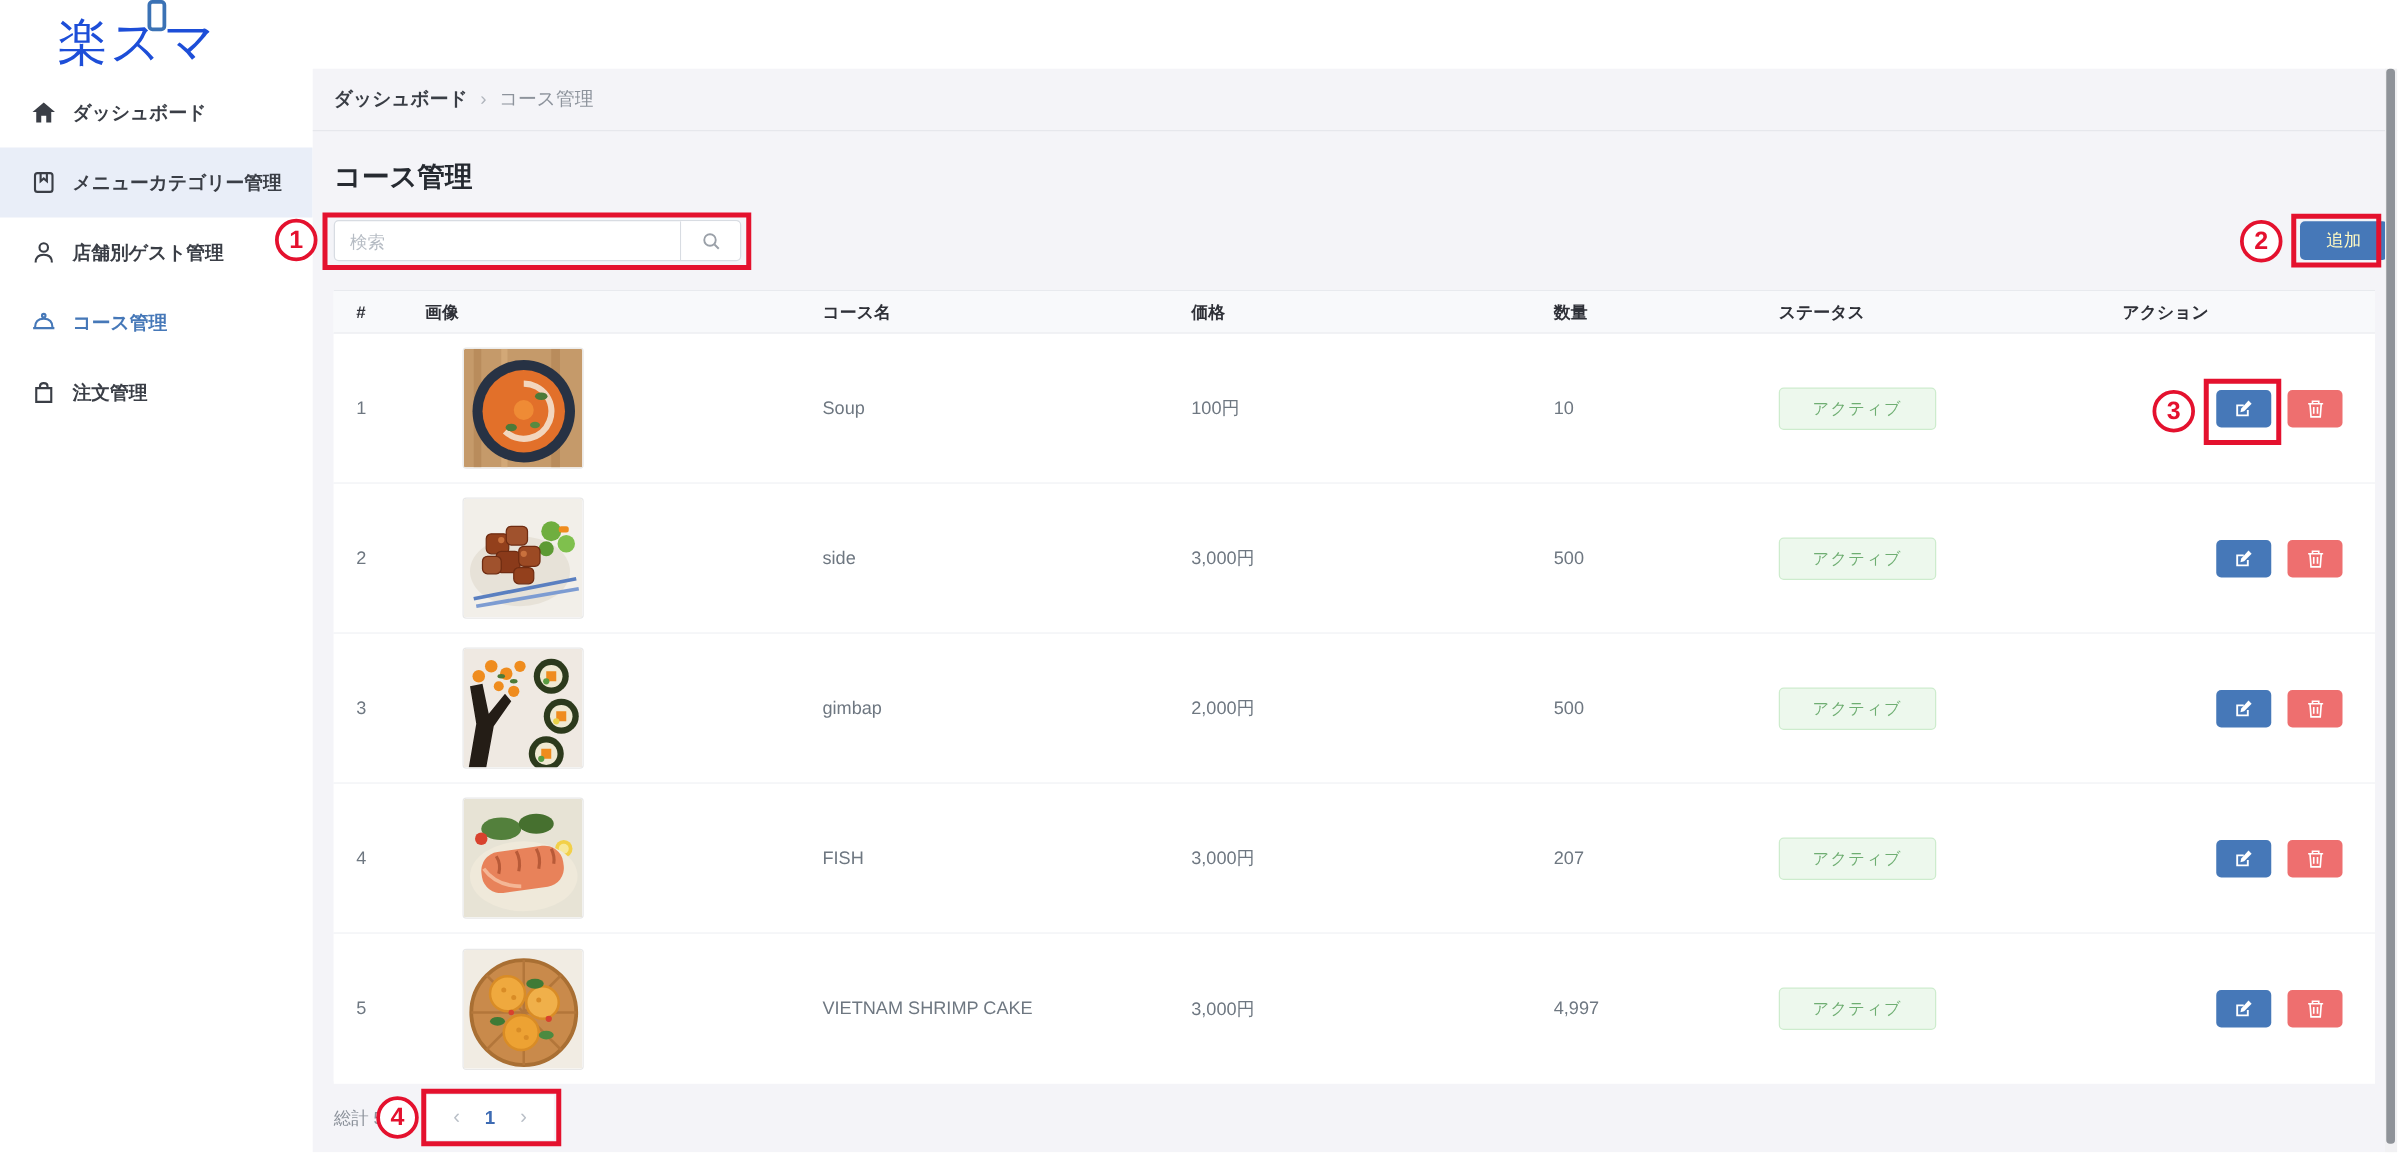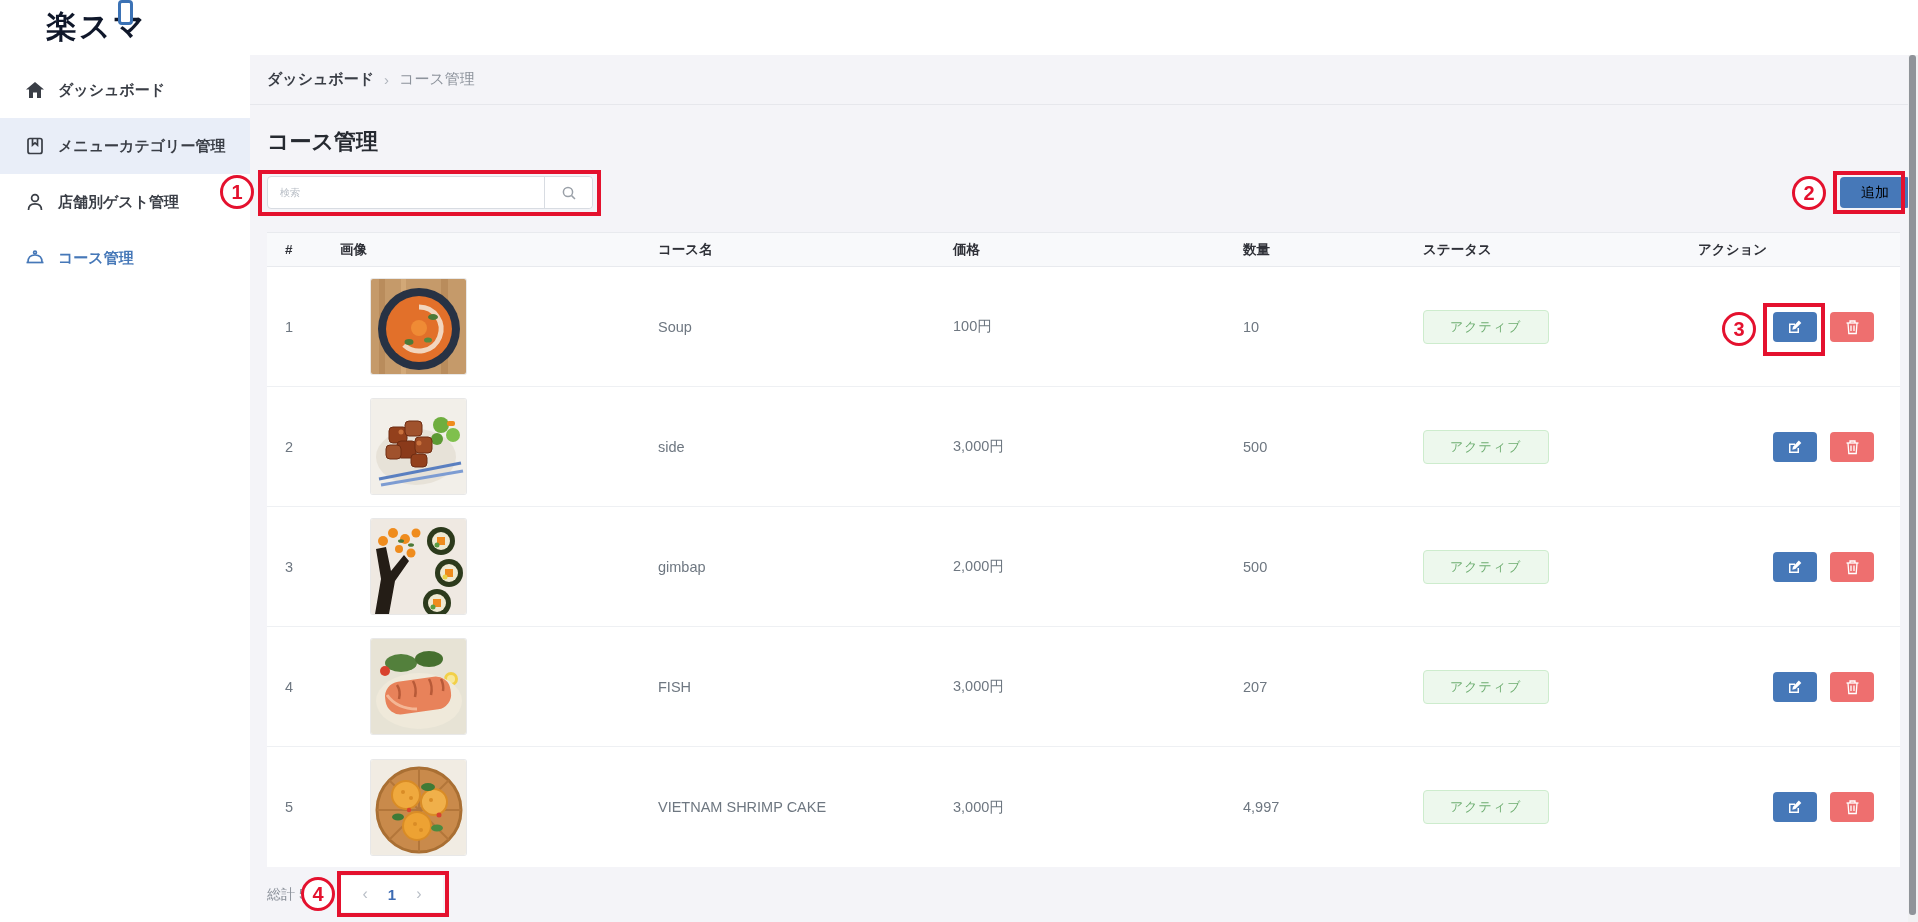--- a/index.html
+++ b/index.html
@@ -3,21 +3,21 @@
 <meta charset="utf-8">
 <style>
   * { margin:0; padding:0; box-sizing:border-box; }
   html,body { width:1918px; height:922px; }
   body { font-family:"Liberation Sans","DejaVu Sans",sans-serif; background:#fff; }
   .page { position:relative; width:1918px; height:922px; overflow:hidden; background:#fff; }
 
   
   .sidebar { position:absolute; left:0; top:0; width:250px; height:922px; background:#fff; z-index:3; }
   .logo-wrap { position:relative; height:60px; }
-  .logo-text { position:absolute; left:46px; top:6px; font-size:31px; font-weight:700; letter-spacing:2px; color:#0f172a; }
+  .logo-text { position:absolute; left:46px; top:6px; font-size:40px; font-weight:400; letter-spacing:2px; color:#1d4ed8; }
   .logo-phone { position:absolute; left:118px; top:0px; width:15px; height:25px; background:#fff; border:3px solid #3b72b5; border-radius:4px; }
   .nav { position:absolute; top:62px; left:0; width:250px; }
   .nav-item { display:flex; align-items:center; gap:12px; height:56px; padding-left:24px; cursor:pointer; color:#3a3e46; font-size:15px; font-weight:600; }
   .nav-item.highlighted { background:#e9eef8; }
   .nav-item.active { color:#4678b8; }
   .nav-icon { width:22px; height:22px; display:flex; align-items:center; justify-content:center; flex:0 0 22px; }
   .nav-icon svg { width:20px; height:20px; }
 
   
   .topbar { position:absolute; left:250px; top:0; width:1668px; height:55px; background:#fff; z-index:2; }
@@ -27,24 +27,24 @@
   
   .content { position:absolute; left:250px; top:55px; width:1668px; height:867px; background:#f4f4f8; }
   .bc-bar { height:50px; border-bottom:1px solid #e6e7ec; display:flex; align-items:center; padding:0 17px; gap:10px; }
   .bc-parent { font-size:15px; font-weight:700; color:#3a3e46; cursor:pointer; }
   .bc-sep { color:#b0b5bd; font-size:15px; }
   .bc-current { font-size:15px; color:#8d939c; }
   .page-title { margin:22px 0 0 17px; font-size:22px; font-weight:700; color:#262a31; }
 
   
   .search-group { position:absolute; left:267px; top:176px; width:326px; height:33px; background:#fff; border:1px solid #d8dce2; border-radius:4px; display:flex; z-index:5; }
-  .search-input { flex:1; border:none; outline:none; padding:0 12px; font-size:10px; color:#ef4444; background:transparent; font-family:inherit; }
+  .search-input { flex:1; border:none; outline:none; padding:0 12px; font-size:14px; color:#ef4444; background:transparent; font-family:inherit; }
   .search-input::placeholder { color:#b6bcc4; }
   .search-btn { width:48px; border:none; border-left:1px solid #d8dce2; background:#fff; cursor:pointer; display:flex; align-items:center; justify-content:center; border-radius:0 4px 4px 0; }
-  .add-btn { position:absolute; left:1840px; top:177px; width:70px; height:31px; background:#4678b8; color:#000000; border:none; border-radius:4px; font-size:14px; cursor:pointer; z-index:5; font-family:inherit; }
+  .add-btn { position:absolute; left:1840px; top:177px; width:70px; height:31px; background:#4678b8; color:#fef9c3; border:none; border-radius:4px; font-size:14px; cursor:pointer; z-index:5; font-family:inherit; }
 
   
   .card { position:absolute; left:267px; top:232px; width:1633px; height:634px; background:#fff; border:1px solid #e8eaee; border-left:none; border-right:none; z-index:1; }
   .thead { display:flex; height:34px; background:#f8f9fb; border-bottom:1px solid #e8eaee; align-items:center; }
   .th { font-size:13.5px; font-weight:700; color:#2f3138; padding-left:18px; }
   .trow { display:flex; height:120px; align-items:center; border-bottom:1px solid #eef0f3; background:#fff; }
   .td { font-size:14.5px; color:#6e7781; padding-left:18px; }
   .c-id { width:55px; }
   .c-img { width:318px; padding-left:49px; }
   .c-name { width:295px; }
@@ -120,20 +120,29 @@
       </div>
       <div class="nav-item active">
         <span class="nav-icon">
           <svg viewBox="0 0 20 20" fill="none" stroke="#4678b8" stroke-width="1.7">
               <path d="M3 14 Q3 7 10 7 Q17 7 17 14"></path>
               <line x1="1.5" y1="14.5" x2="18.5" y2="14.5"></line>
               <circle cx="10" cy="4.5" r="1.4"></circle>
             </svg>
         </span>
         <span class="nav-label">コース管理</span>
+      </div>
+      <div class="nav-item">
+        <span class="nav-icon">
+          <svg viewBox="0 0 20 20" fill="none" stroke="#3a3e46" stroke-width="1.7">
+              <path d="M4 6.5 H16 V17.5 H4 Z"></path>
+              <path d="M7 6.5 V5 Q7 2.5 10 2.5 Q13 2.5 13 5 V6.5"></path>
+            </svg>
+        </span>
+        <span class="nav-label">注文管理</span>
       </div>
     </nav>
   </aside>
 
 
   <div class="content">
     <div class="bc-bar">
       <span class="bc-parent">ダッシュボード</span>
       <span class="bc-sep">›</span>
       <span class="bc-current">コース管理</span>

